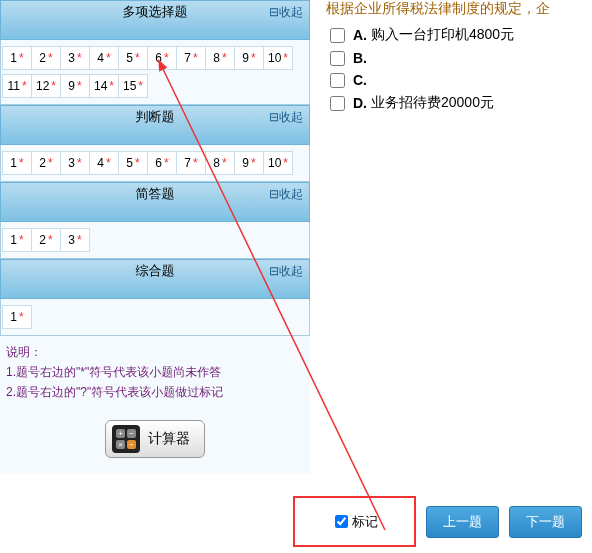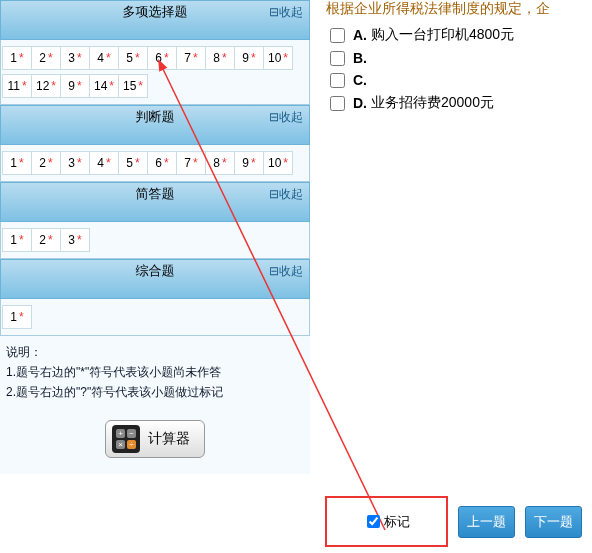--- a/index.html
+++ b/index.html
@@ -58,21 +58,21 @@
     align-items: center;
     justify-content: center;
     font-size: 12px;
     cursor: pointer;
   }
   .qcell .num { color: #000; }
   .qcell .star { color: #e33; margin-left: 2px; }
   .notes {
     background: #f4fafd;
     padding: 6px 6px 10px 6px;
-    color: #0f172a;
+    color: #701a75;
     font-size: 12px;
     line-height: 20px;
   }
   .calc-wrap {
     text-align: center;
     padding: 8px 0 16px 0;
     background: #f4fafd;
   }
   .calc-btn {
     display: inline-flex;
@@ -142,21 +142,21 @@
     display: flex;
     align-items: center;
     font-size: 13px;
   }
   .mark-box input { margin-right: 4px; }
   .nav-btn {
     background: linear-gradient(#4fa9e1, #2c8ac9);
     color: #fff;
     border: 1px solid #2176b5;
     border-radius: 3px;
-    padding: 6px 8px;
+    padding: 6px 16px;
     font-size: 13px;
     cursor: pointer;
   }
   svg.arrow {
     position: absolute;
     left: 0; top: 0;
     pointer-events: none;
   }
 </style>
 </head>

